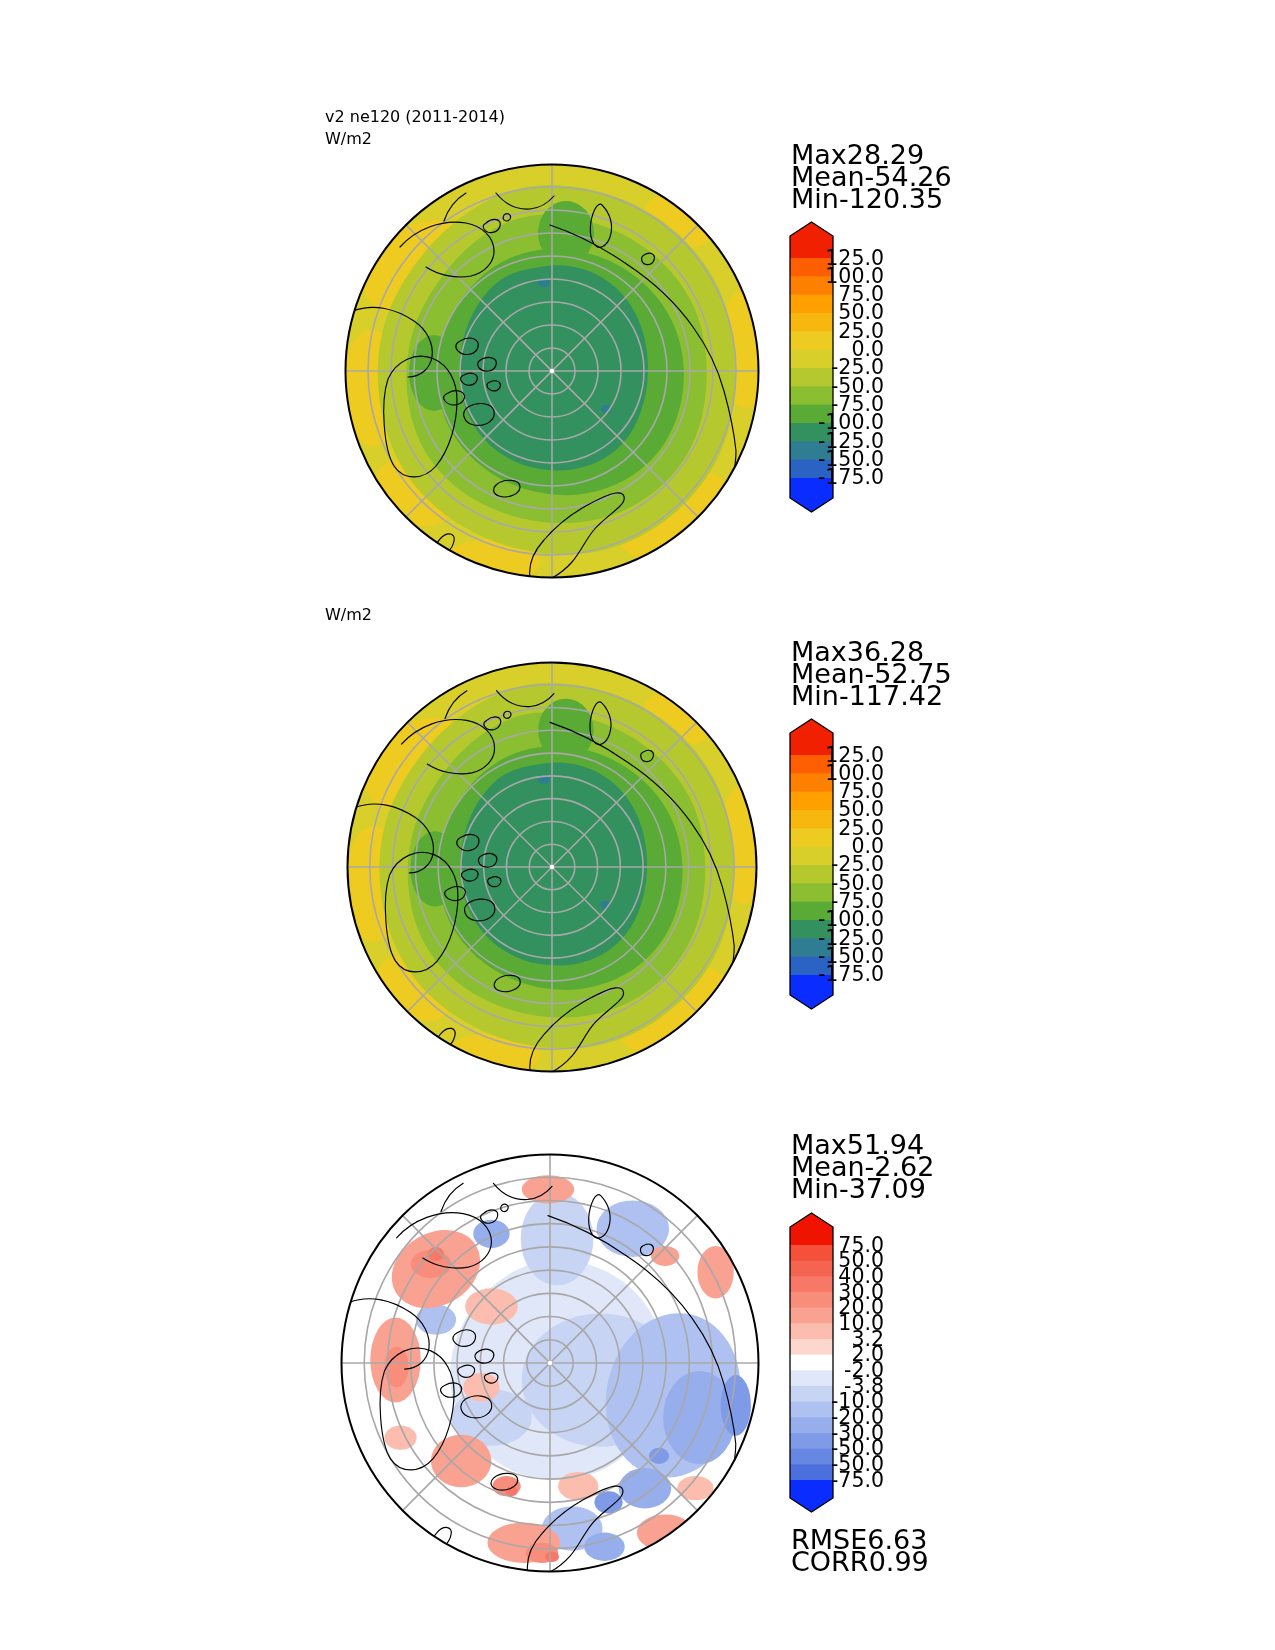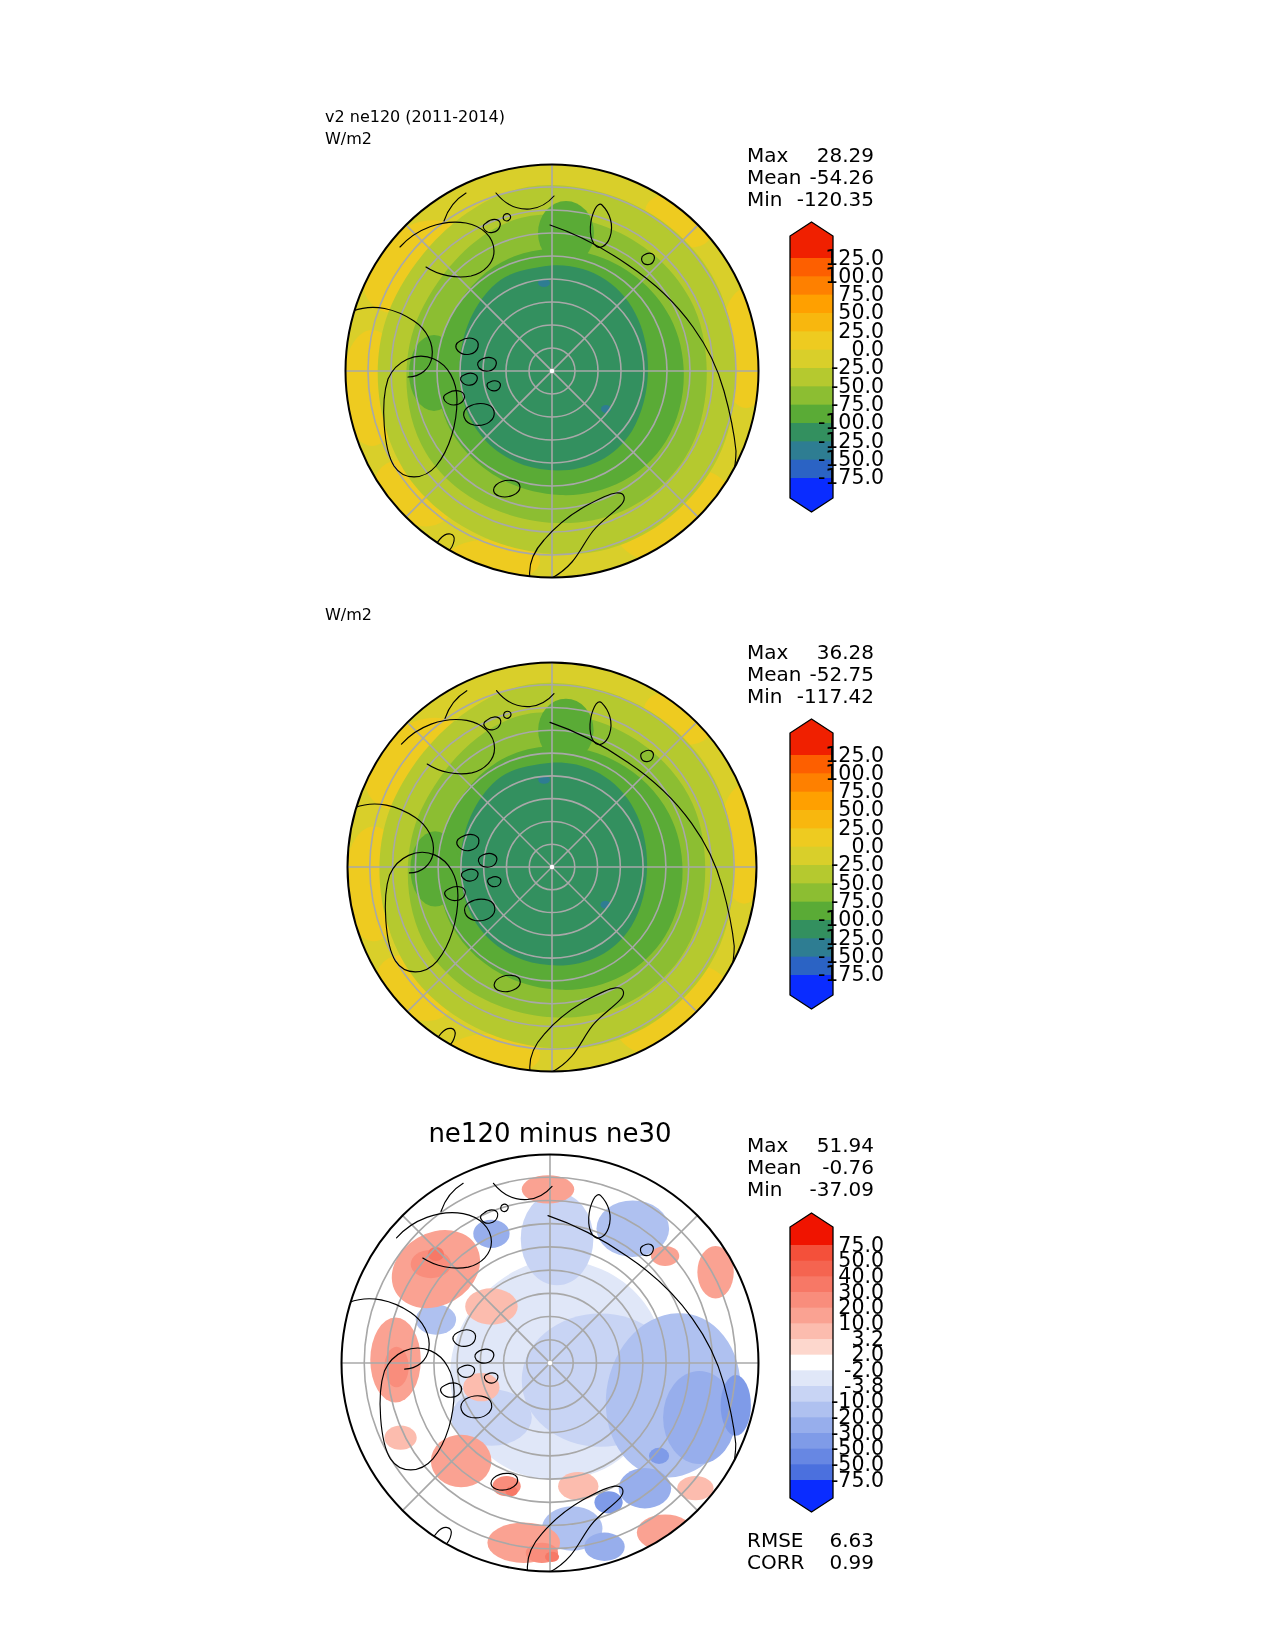--- a/index.html
+++ b/index.html
@@ -4,21 +4,21 @@
 <style>
   html,body{margin:0;padding:0;background:#fff;}
   #page{position:relative;width:1275px;height:1650px;background:#fff;overflow:hidden;
         font-family:"DejaVu Sans","Liberation Sans",sans-serif;color:#000;}
   .main-title{position:absolute;left:325px;top:40px;width:500px;text-align:center;
               font-size:39px;white-space:nowrap;}
   .hdr{position:absolute;left:325px;font-size:16px;line-height:22px;white-space:nowrap;}
   .hdr1{top:106px;}
   .hdr2{top:604px;width:950px;overflow:hidden;}
   .p3title{position:absolute;left:344px;top:1118px;width:412px;text-align:center;font-size:26px;}
-  .stats{position:absolute;left:747px;width:127px;font-size:20px;line-height:22px;}
+  .stats{position:absolute;left:791px;width:127px;font-size:27px;line-height:22px;}
   .s1{top:144px;} .s2{top:641px;} .s3{top:1134px;} .s4{top:1529px;}
   .srow{display:flex;justify-content:space-between;}
   .map{position:absolute;}
   .m1{left:344px;top:163px;width:416px;height:416px;}
   .m2{left:346px;top:661px;width:412px;height:412px;}
   .m3{left:340px;top:1153px;width:420px;height:420px;}
   .cb-tick{position:absolute;left:804px;width:80px;text-align:right;
            font-size:20.5px;line-height:21px;white-space:nowrap;}
   .cb-svg{position:absolute;}
   .coast{fill:none;stroke:#000;stroke-width:1.15;stroke-linejoin:round;stroke-linecap:round;}
@@ -182,29 +182,28 @@
   </div>
   <svg class="map m2" viewBox="0 0 416 416">
     <g clip-path="url(#clipDisc)">
       <use href="#field-main"></use>
       <use href="#graticule"></use>
       <use href="#coasts"></use>
     </g>
     <circle class="rim" cx="208" cy="208" r="206.5"></circle>
   </svg>
 
-  <div class="p3title">ne120 minus ne30</div>
   <div class="stats s3">
     <div class="srow">
         <span>Max</span>
         <span>51.94</span>
       </div>
     <div class="srow">
         <span>Mean</span>
-        <span>-0.76</span>
+        <span>-2.62</span>
       </div>
     <div class="srow">
         <span>Min</span>
         <span>-37.09</span>
       </div>
   </div>
   <svg class="map m3" viewBox="0 0 416 416">
     <g clip-path="url(#clipDisc)">
       <use href="#field-diff"></use>
       <use href="#graticule"></use>

